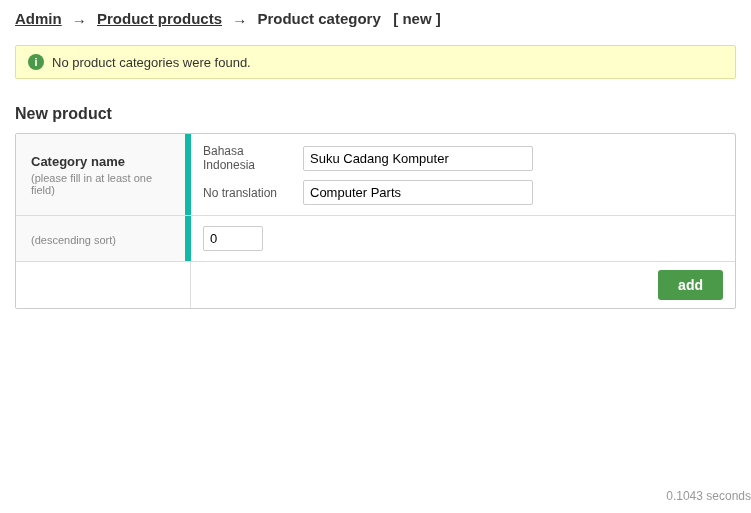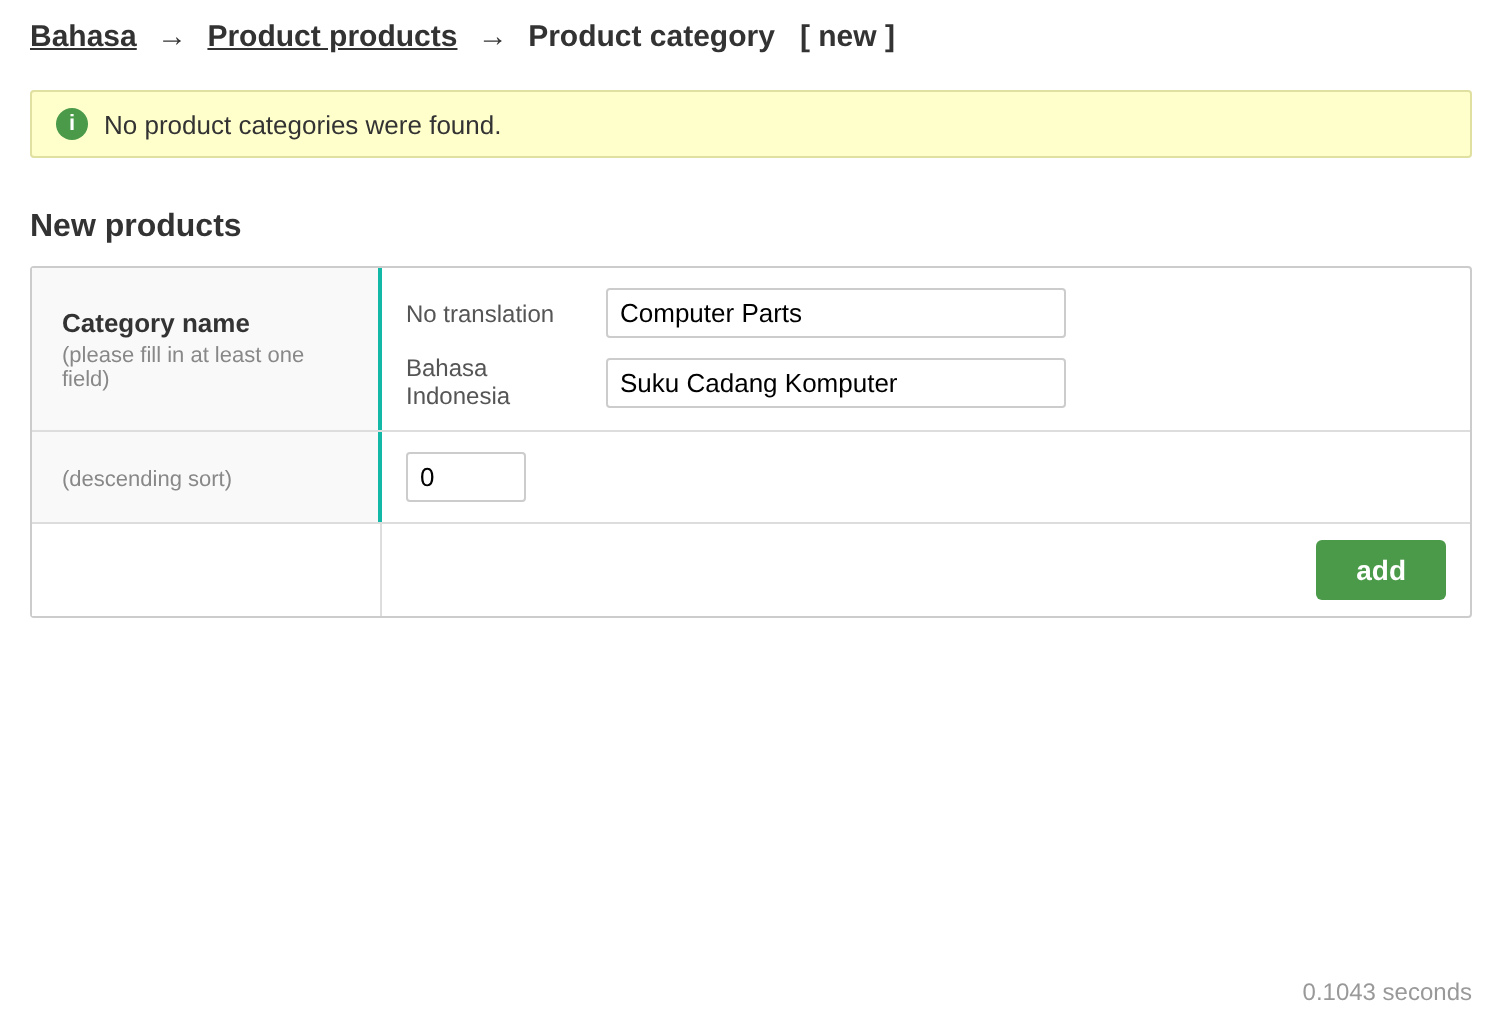--- a/index.html
+++ b/index.html
@@ -81,21 +81,21 @@
     }
     .form-row:last-child {
       border-bottom: none;
       gap: 48px;
     }
     .form-label-cell {
       width: 175px;
       min-width: 175px;
       padding: 12px 15px;
       background: #f9f9f9;
-      border-right: 2px solid #14b8a6;
+      border-right: 6px solid #14b8a6;
       display: flex;
       flex-direction: column;
       justify-content: center;
     }
     .form-label-cell .label-main {
       font-weight: bold;
       font-size: 13px;
     }
     .form-label-cell .label-hint {
       color: #888;
@@ -155,62 +155,62 @@
       font-size: 14px;
       font-weight: bold;
       cursor: pointer;
       border-radius: 3px;
     }
 
     
     .footer-timing {
       position: absolute;
       bottom: 10px;
-      right: 15px;
+      right: 0;
       color: #999;
       font-size: 12px;
     }
   </style>
 </head>
 <body>
 
 <div class="breadcrumb">
-  <a href="#">Bahasa</a>
+  <a href="#">Admin</a>
   <span class="arrow">→</span>
   <a href="#">Product products</a>
   <span class="arrow">→</span>
   <span>Product category</span>
   <span class="bracket">&nbsp;</span>
   <a href="#" class="new-link">[ new ]</a>
 </div>
 
 <div class="notice-bar">
   <div class="notice-icon">i</div>
   <span>No product categories were found.</span>
 </div>
 
-<div class="section-heading">New products</div>
+<div class="section-heading">New product</div>
 
 <div class="form-container">
 
   <div class="form-row">
     <div class="form-label-cell">
       <span class="label-main">Category name</span>
       <span class="label-hint">(please fill in at least one field)</span>
     </div>
     <div class="form-fields-cell">
 
       <div id="translation-rows">
           <div class="translation-row">
+            <div class="translation-label">Bahasa Indonesia</div>
+            <input type="text" class="translation-input" value="Suku Cadang Komputer" style="">
+          </div>
+          <div class="translation-row">
             <div class="translation-label">No translation</div>
             <input type="text" class="translation-input" value="Computer Parts" style="">
-          </div>
-          <div class="translation-row">
-            <div class="translation-label">Bahasa Indonesia</div>
-            <input type="text" class="translation-input" value="Suku Cadang Komputer" style="">
           </div>
         </div>
     </div>
   </div>
 
   <div class="form-row">
     <div class="form-label-cell">
       <span class="label-hint">(descending sort)</span>
     </div>
     <div class="form-fields-cell" style="display:flex; align-items:center;">

